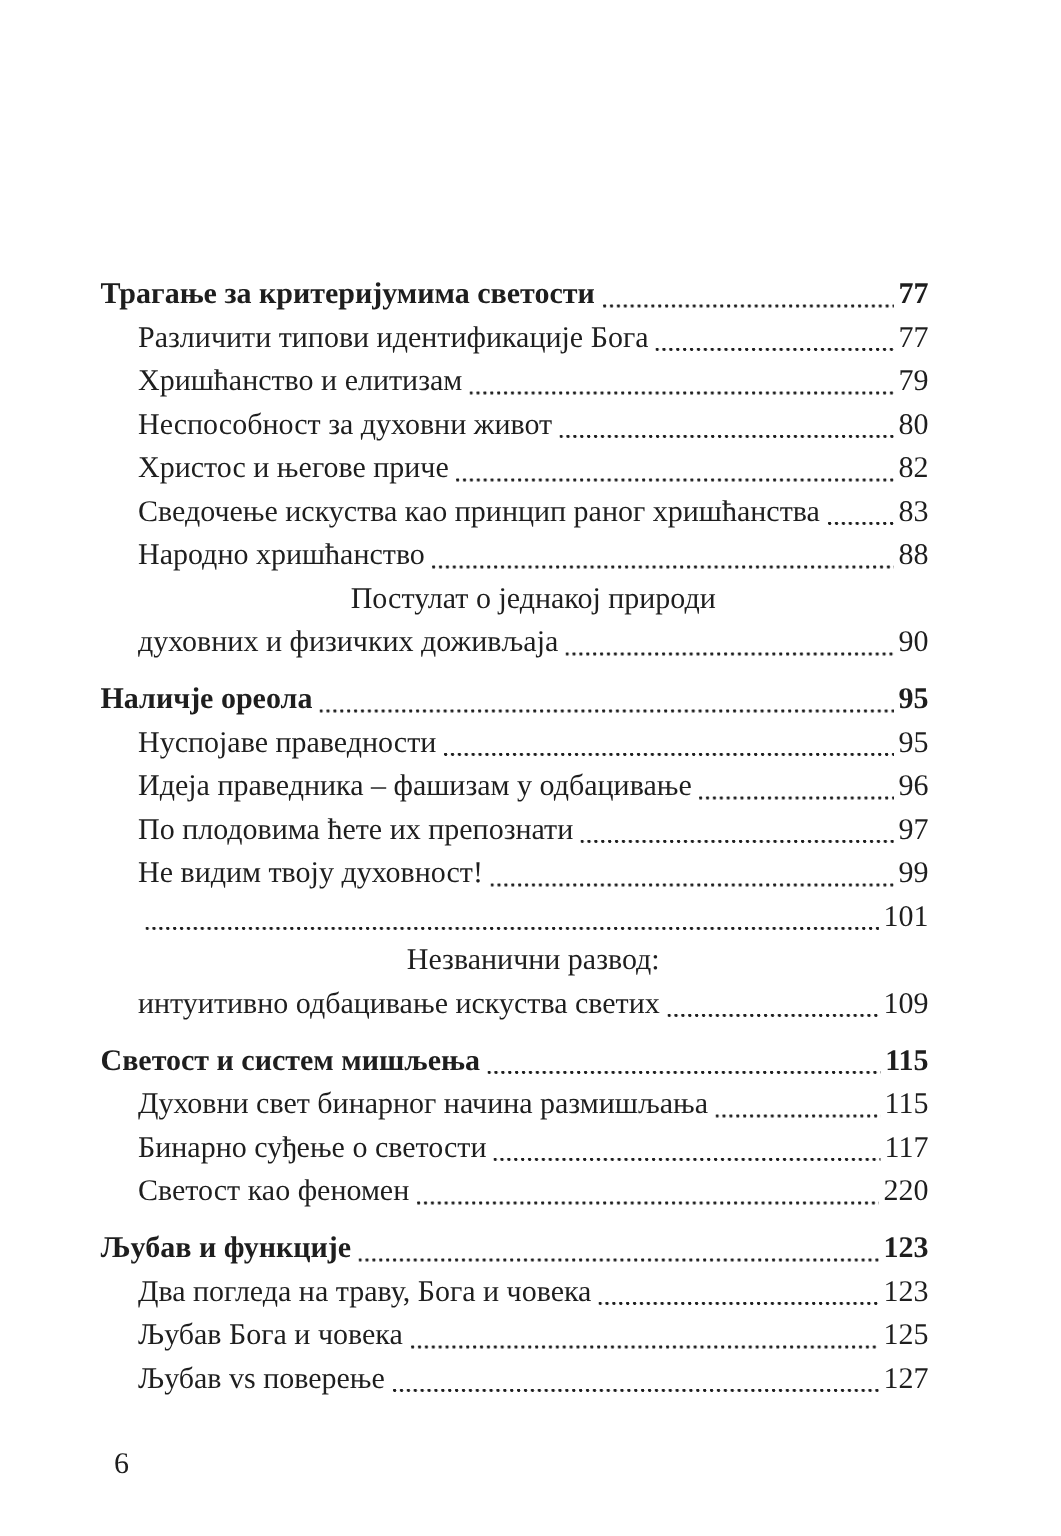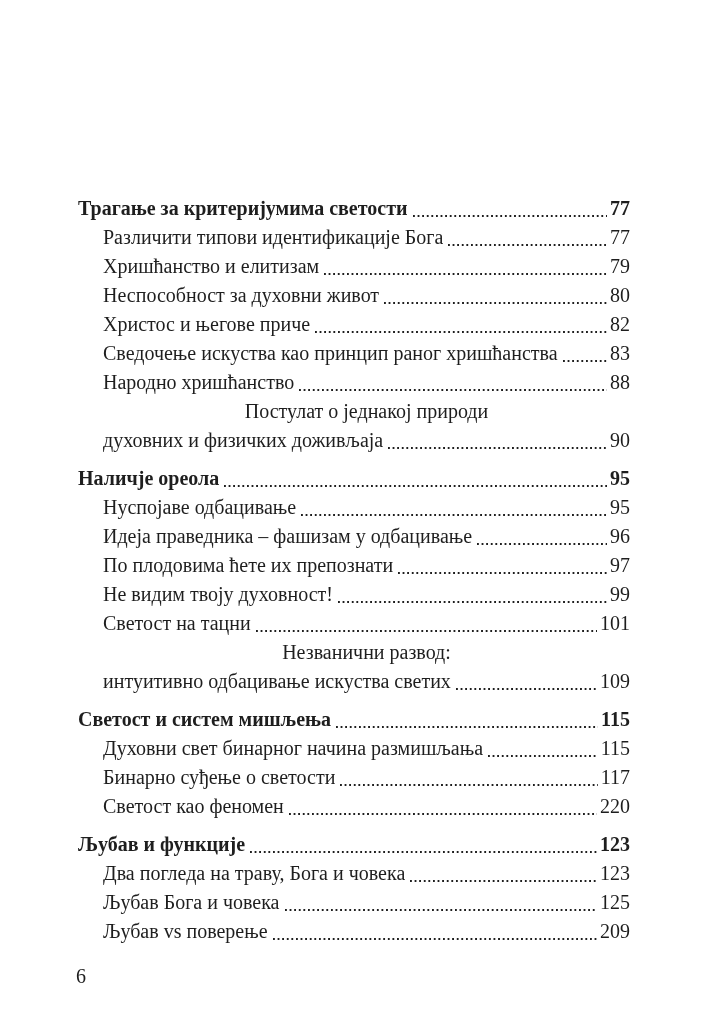--- a/index.html
+++ b/index.html
@@ -10,23 +10,22 @@
     height: 1024px;
     margin: 0 auto;
     background: var(--bg, #ffffff);
     color: var(--text, #1e1e1e);
     font-family: "Liberation Serif", "DejaVu Serif", serif;
     overflow: hidden;
   }
   .toc {
     position: absolute;
     top: 182px;
-    left: 78px;
+    left: 67px;
     width: 552px;
-    margin-top: 12px;
   }
   .section + .section { margin-top: 9px; }
   .row {
     display: flex;
     align-items: baseline;
     height: 29px;
     font-size: 20px;
     line-height: 29px;
     white-space: nowrap;
   }
@@ -102,41 +101,40 @@
           <span class="pagenum">90</span>
         </div>
       </section>
       <section class="section">
         <div class="row heading">
           <span class="title">Наличје ореола</span>
           <span class="leader"></span>
           <span class="pagenum">95</span>
         </div>
         <div class="row item">
-          <span class="title">Нуспојаве одбацивање</span>
+          <span class="title">Нуспојаве праведности</span>
           <span class="leader"></span>
           <span class="pagenum">95</span>
         </div>
         <div class="row item">
           <span class="title">Идеја праведника – фашизам у одбацивање</span>
           <span class="leader"></span>
           <span class="pagenum">96</span>
         </div>
         <div class="row item">
           <span class="title">По плодовима ћете их препознати</span>
           <span class="leader"></span>
           <span class="pagenum">97</span>
         </div>
         <div class="row item">
           <span class="title">Не видим твоју духовност!</span>
           <span class="leader"></span>
           <span class="pagenum">99</span>
         </div>
         <div class="row item">
-          <span class="title">Светост на тацни</span>
           <span class="leader"></span>
           <span class="pagenum">101</span>
         </div>
         <div class="row item">
           <span class="title">Незванични развод:</span>
         </div>
         <div class="row item">
           <span class="title">интуитивно одбацивање искуства светих</span>
           <span class="leader"></span>
           <span class="pagenum">109</span>
@@ -176,18 +174,18 @@
           <span class="pagenum">123</span>
         </div>
         <div class="row item">
           <span class="title">Љубав Бога и човека</span>
           <span class="leader"></span>
           <span class="pagenum">125</span>
         </div>
         <div class="row item">
           <span class="title">Љубав vs поверење</span>
           <span class="leader"></span>
-          <span class="pagenum">209</span>
+          <span class="pagenum">127</span>
         </div>
       </section>
     </main>
   <div class="folio">6</div>
 </div>
 
 </body></html>

